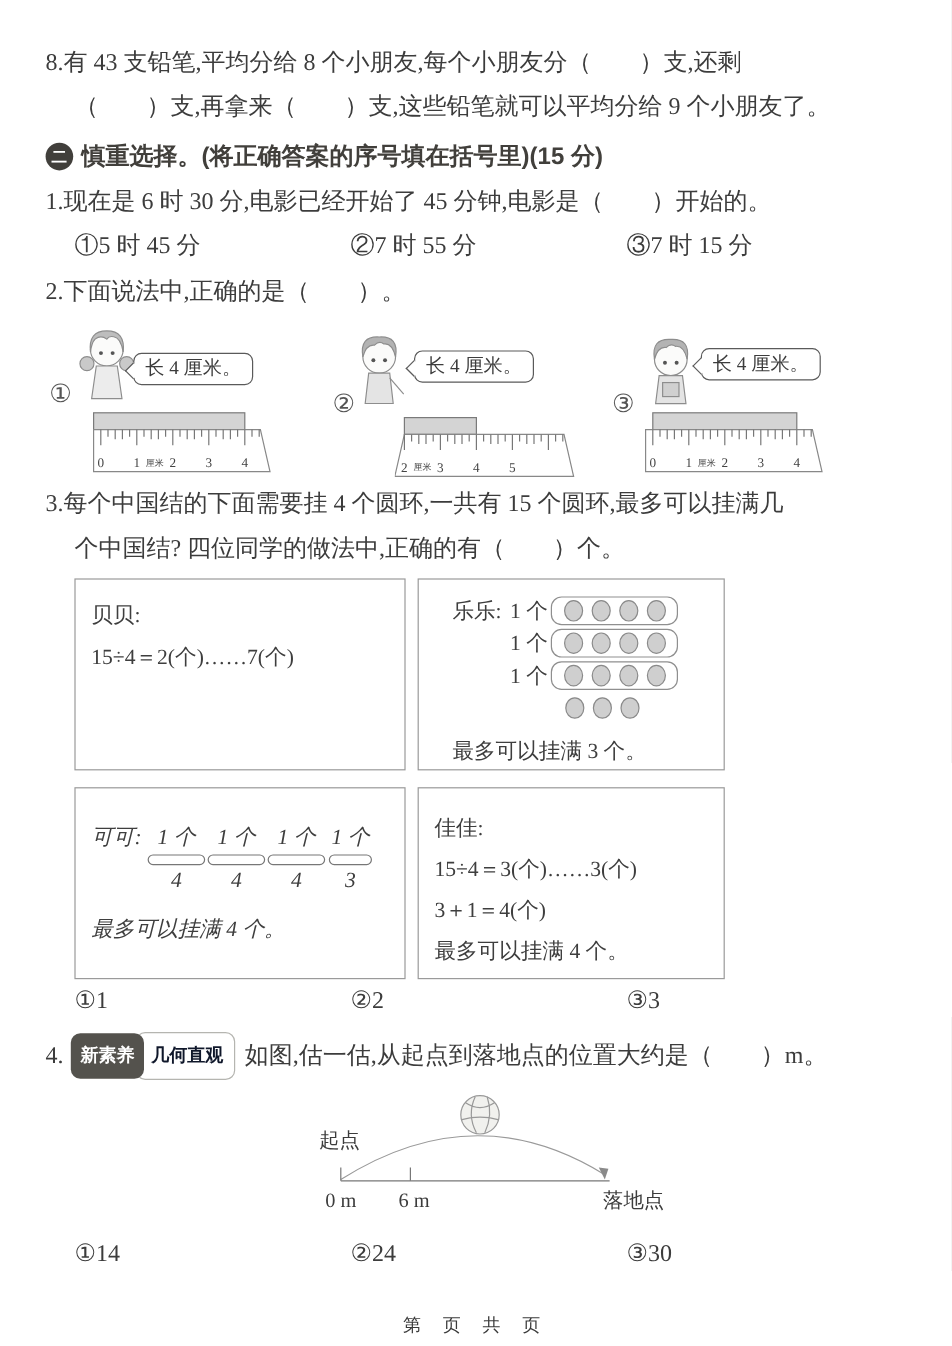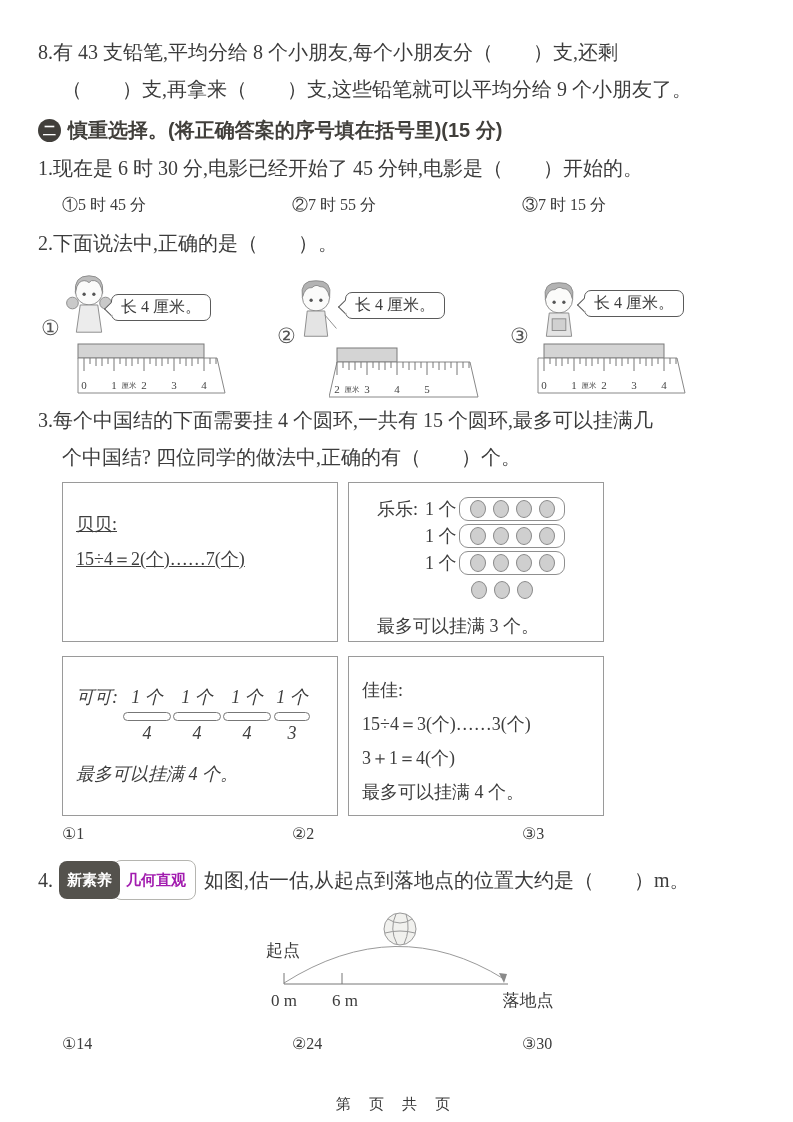--- a/index.html
+++ b/index.html
@@ -8,41 +8,41 @@
   .content{padding:34px 34px 0 38px;}
   .qline{font-size:20px;line-height:37px;margin:0;white-space:nowrap;}
   .indent{padding-left:24px;}
   
   .sec-head{display:flex;align-items:center;gap:7px;margin:9px 0 6px 0;
             font-family:"Liberation Sans","DejaVu Sans",sans-serif;font-weight:bold;
             font-size:20px;color:#413f3b;}
   .sec-badge{width:23px;height:23px;border-radius:50%;background:#413f3b;color:#fff;
              font-size:13px;display:flex;align-items:center;justify-content:center;flex:0 0 auto;}
   
-  .options-row{display:flex;padding-left:24px;margin:0 0 2px 0;font-size:16px;line-height:36px;}
+  .options-row{display:flex;padding-left:24px;margin:0 0 2px 0;font-size:20px;line-height:36px;}
   .opt{width:230px;flex:0 0 auto;}
   
   .figs{display:flex;margin:4px 0 2px 0;height:134px;}
   .fig{width:233px;position:relative;flex:0 0 auto;}
   .fig-num{position:absolute;font-size:21px;color:#555;}
   .kid{position:absolute;}
   .bubble{position:absolute;border:1.5px solid #5a5a5a;border-radius:7px;background:#fff;
           padding:2px 9px;font-size:16px;white-space:nowrap;}
   .bubble .tail{position:absolute;left:-6px;top:9px;width:9px;height:9px;background:#fff;
           border-left:1.5px solid #5a5a5a;border-bottom:1.5px solid #5a5a5a;transform:rotate(45deg);}
   .ruler{position:absolute;}
   .rlbl{font-size:11px;fill:#444;}
   .runit{font-size:7.5px;fill:#444;}
   
   .boxes{margin:6px 0 0 24px;display:grid;grid-template-columns:276px 256px;
          gap:14px 10px;}
   .qbox{border:1px solid #9a9a9a;background:#fff;font-size:18px;color:#3e3e3e;
         padding:8px 13px;height:160px;box-sizing:border-box;}
   .qbox p{margin:0;}
-  .bb p{line-height:35px;}  .bb{padding-top:24px;text-decoration:underline;}
+  .bb p{line-height:35px;}  .bb{padding-top:12px;}
   .jj p{line-height:34px;}  .jj{padding-top:16px;}
   .lele-line{display:flex;align-items:center;height:27px;}
   .lele-name{display:inline-block;width:48px;}
   .lele-lbl{display:inline-block;width:34px;}
   .rings{display:flex;align-items:center;}
   .rings.boxed{border:1px solid #8f8f8f;border-radius:9px;padding:2px 6px;}
   .rings.loose{margin-left:8px;}
   .ring{width:14px;height:16px;border-radius:50%;background:#cfcfcf;border:1px solid #8a8a8a;
         margin:0 3.5px;flex:0 0 auto;}
   .lele-conc{margin-top:10px !important;line-height:26px;}
@@ -56,21 +56,21 @@
   .pill{height:7px;border:1px solid #777;border-radius:5px;width:46px;margin-top:3px;}
   .kgroup.narrow .pill{width:34px;}
   .kval{font-size:18px;line-height:24px;}
   .keke-conc{margin-top:14px !important;line-height:30px;}
   
   .q4line{display:flex;align-items:center;margin:8px 0 0 0;font-size:20px;line-height:34px;white-space:nowrap;}
   .q4line .qnum{margin-right:6px;}
   .badge-dark{font-family:"Liberation Sans","DejaVu Sans",sans-serif;font-weight:bold;font-size:15px;
        background:#54524d;color:#fff;border-radius:8px;padding:2px 8px;position:relative;z-index:1;}
   .badge-light{font-family:"Liberation Sans","DejaVu Sans",sans-serif;font-weight:bold;font-size:15px;
-       background:#fff;color:#a21caf;border:1.5px solid #b5b5b0;border-radius:8px;
+       background:#fff;color:#0f172a;border:1.5px solid #b5b5b0;border-radius:8px;
        padding:2px 9px 2px 12px;margin:0 8px 0 -7px;}
   .diagram{margin:4px 0 0 212px;}
   .dlbl{font-size:17px;fill:#3c3c3c;}
   .footer{position:absolute;left:0;bottom:8px;width:100%;text-align:center;
           font-family:"Liberation Sans","DejaVu Sans",sans-serif;font-size:15px;
           letter-spacing:7px;color:#3a3a3a;}
 </style>
 </head>
 <body>
 

